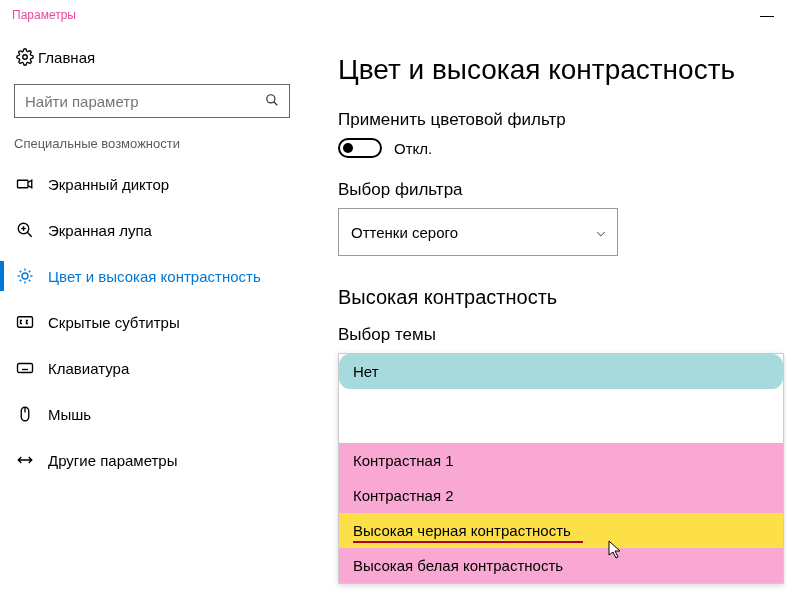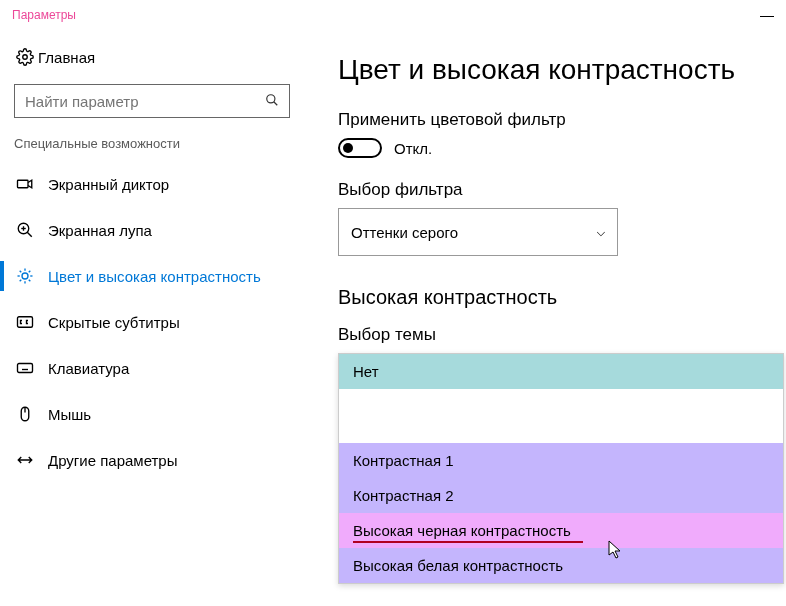--- a/index.html
+++ b/index.html
@@ -42,24 +42,24 @@
   .toggle { width: 44px; height: 20px; border: 2px solid #000; border-radius: 12px; position: relative; }
   .toggle .knob { width: 10px; height: 10px; background: #000; border-radius: 50%; position: absolute; left: 3px; top: 3px; }
   .toggle-label { font-size: 15px; }
 
   .select { width: 280px; height: 48px; border: 1px solid #999; display: flex; align-items: center; justify-content: space-between; padding: 0 12px; font-size: 15px; margin-bottom: 30px; }
   .chev { font-size: 11px; }
 
   .main h2 { font-size: 20px; font-weight: 400; margin-bottom: 16px; }
 
   .dropdown-open { width: 446px; border: 1px solid #ccc; box-shadow: 0 2px 6px rgba(0,0,0,0.15); }
-  .dropdown-open .opt { height: 35px; display: flex; align-items: center; padding: 0 14px; font-size: 15px; background: #c4b5fd; position: relative; }
-  .dropdown-open .opt.selected { background: #a6dadc; }
+  .dropdown-open .opt { height: 35px; display: flex; align-items: center; padding: 0 14px; font-size: 15px; background: #f9a8d4; position: relative; }
+  .dropdown-open .opt.selected { background: #a6dadc; border-radius: 11px; }
   .dropdown-open .spacer { height: 54px; background: #fff; }
-  .dropdown-open .opt.hovered { background: #f0abfc; }
+  .dropdown-open .opt.hovered { background: #fde047; }
   .dropdown-open .opt.hovered::after {
     content: ""; position: absolute; left: 14px; right: 200px; bottom: 5px;
     height: 2px; background: #b00020;
   }
 
   .cursor { position: absolute; pointer-events: none; }
 </style>
 </head>
 <body>
 

